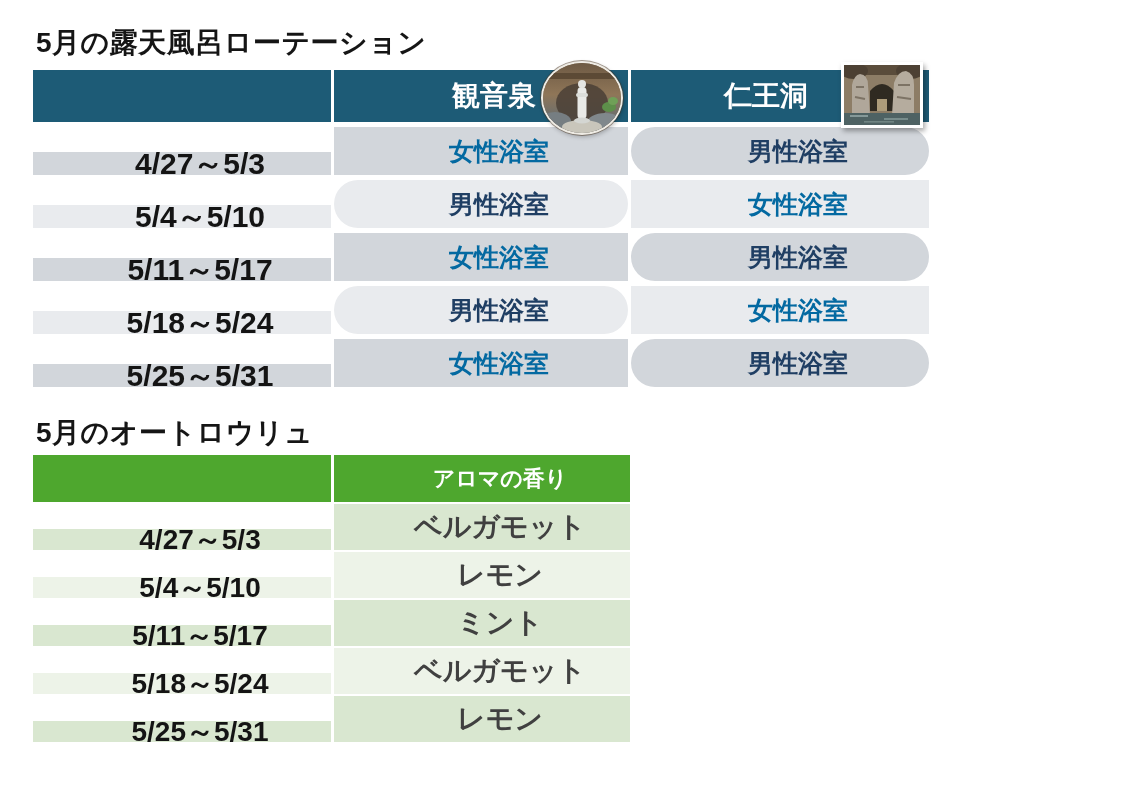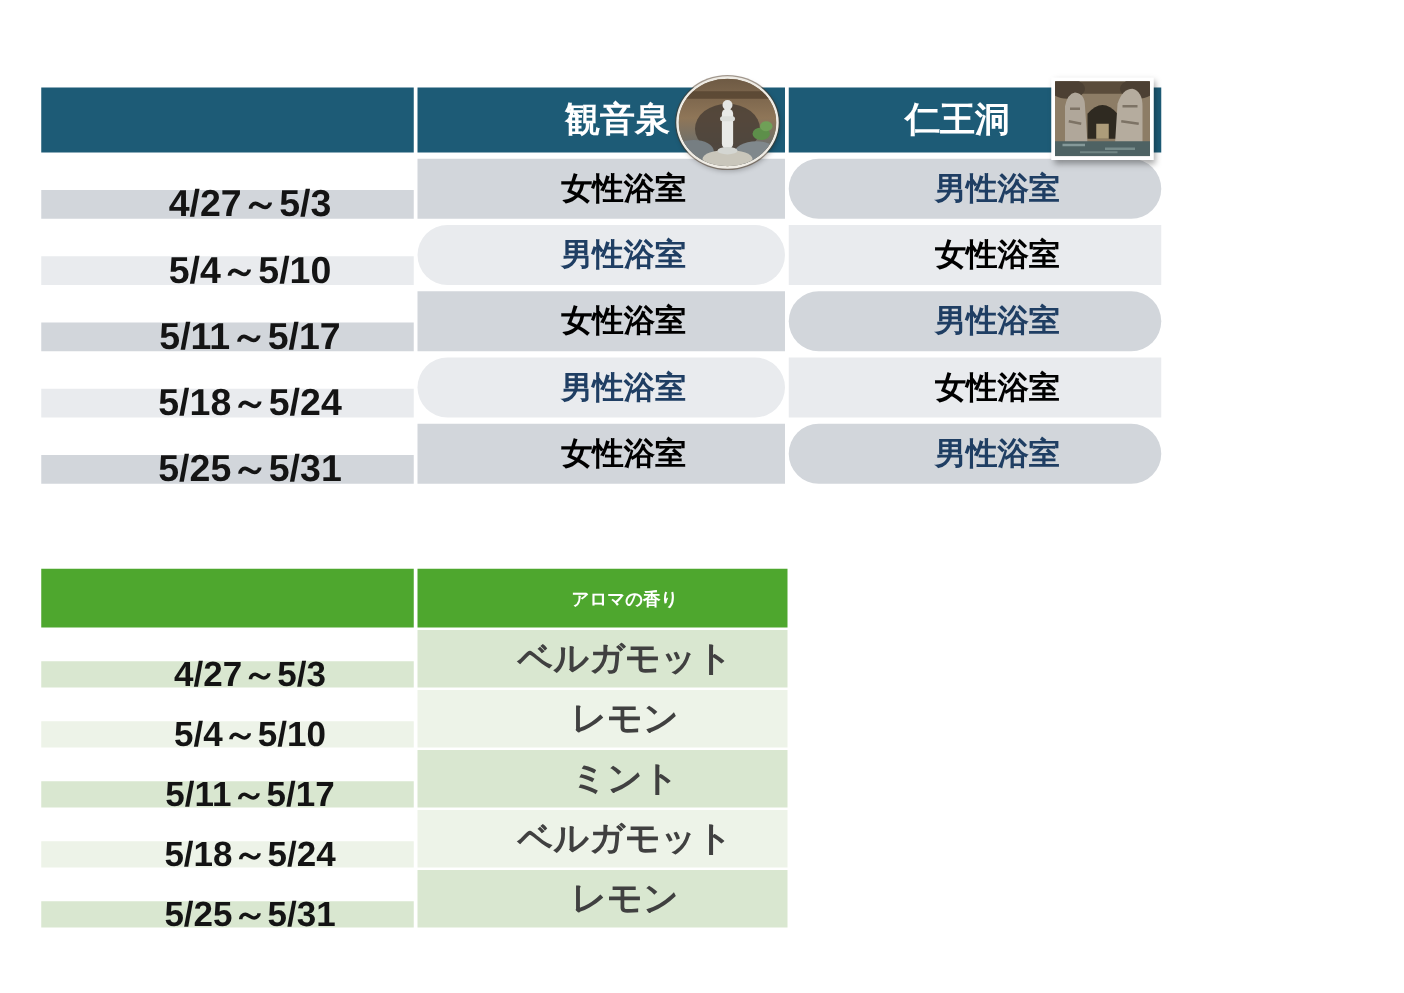--- a/index.html
+++ b/index.html
@@ -27,33 +27,33 @@
     grid-template-rows:47px repeat(5,46px);
     gap:2px 3px;
   }
   .row{display:contents;}
   .cell{
     display:flex;align-items:center;justify-content:center;
     white-space:nowrap;line-height:1;padding-left:36px;
   }
   .hdr{color:#ffffff;font-weight:700;}
   #t1 .hdr{background:#1D5B76;font-size:28px;}
-  #t2 .hdr{background:#4EA72E;font-size:14px;}
+  #t2 .hdr{background:#4EA72E;font-size:22px;}
   .hdr-nio{padding-right:64px;}
   .hdr-kannon{padding-right:10px;}
 
   #t1 .r-dark  .cell{background:#D2D6DB;}
   #t1 .r-light .cell{background:#E9EBEE;}
   #t2 .r-dark  .cell{background:#D9E7D0;}
   #t2 .r-light .cell{background:#EDF3E8;}
 
   .date{font-weight:700;color:#141414;font-size:30px;margin-top:25px;}
   #t2 .date{font-size:28px;}
   .bath{font-weight:700;font-size:25px;}
-  .bath[data-type="female"]{color:#000000;}
+  .bath[data-type="female"]{color:#0369a1;}
   .bath[data-type="male"]{color:#1F3E63;border-radius:24px;}
   .aroma{font-weight:700;font-size:28px;color:#404040;}
 
   .photo-circle{
     position:absolute;left:541px;top:61px;width:78px;height:70px;
     border-radius:50%;overflow:hidden;z-index:5;
     border:2px solid #efece5;
     box-shadow:0 0 0 1px rgba(75,55,35,.5), 1px 2px 4px rgba(0,0,0,.25);
     background:#7a6750;
   }
@@ -62,20 +62,21 @@
     box-sizing:border-box;background:#ffffff;padding:3px;z-index:5;
     box-shadow:2px 3px 5px rgba(0,0,0,.35);
   }
   .photo-rect svg,.photo-circle svg{display:block;width:100%;height:100%;}
 </style>
 </head>
 <body>
 
 <div class="page">
 
+  <div class="title" id="t1-title">5月の露天風呂ローテーション</div>
 
   <div class="grid" id="t1">
     <div class="row">
       <div class="cell hdr"></div>
       <div class="cell hdr hdr-kannon">観音泉</div>
       <div class="cell hdr hdr-nio">仁王洞</div>
     </div>
 
     <div class="row r-dark">
       <div class="cell date">4/27～5/3</div>
@@ -145,20 +146,21 @@
       <path d="M12 22 L20 22 M11 32 L21 34" stroke="#7d7365" stroke-width="2" fill="none"></path>
       <path d="M48 50 L50 18 Q54 6 62 6 Q70 8 70 20 L70 50 Z" fill="#b5ac9e"></path>
       <path d="M54 20 L66 20 M53 32 L67 34" stroke="#7d7365" stroke-width="2" fill="none"></path>
       <rect x="0" y="48" width="76" height="12" fill="#4e6263"></rect>
       <rect x="6" y="50" width="18" height="2" fill="#93a8a6" opacity="0.8"></rect>
       <rect x="40" y="53" width="24" height="2" fill="#93a8a6" opacity="0.6"></rect>
       <rect x="20" y="56" width="30" height="1.6" fill="#7f9492" opacity="0.7"></rect>
     </svg>
   </div>
 
+  <div class="title" id="t2-title">5月のオートロウリュ</div>
 
   <div class="grid" id="t2">
     <div class="row">
       <div class="cell hdr"></div>
       <div class="cell hdr">アロマの香り</div>
     </div>
 
     <div class="row r-dark">
       <div class="cell date">4/27～5/3</div>
       <div class="cell aroma">ベルガモット</div>

